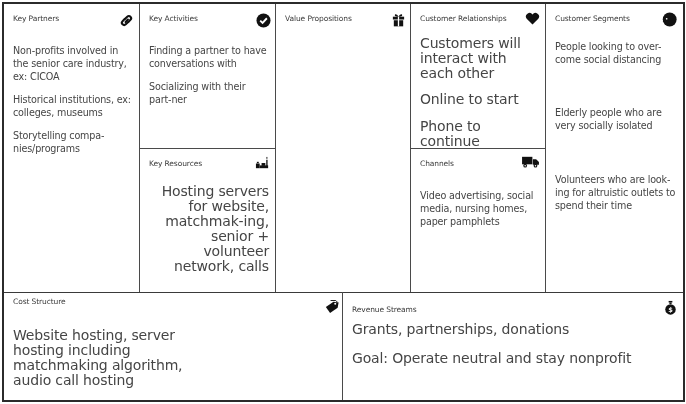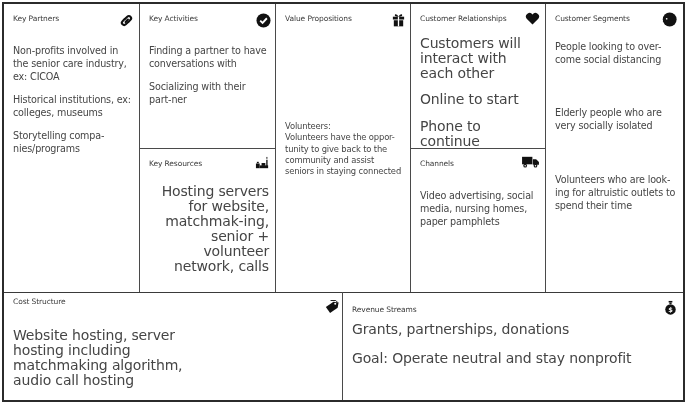--- a/index.html
+++ b/index.html
@@ -93,24 +93,20 @@
             <rect x="2" y="5" width="12" height="3"></rect>
             <rect x="3" y="8.8" width="10" height="6.5"></rect>
             <path d="M8 5 C6 1.5 3.5 2 4.2 4 C4.6 5 7 5 8 5 Z"></path>
             <path d="M8 5 C10 1.5 12.5 2 11.8 4 C11.4 5 9 5 8 5 Z"></path>
           </g>
           <rect x="7.3" y="5" width="1.4" height="10.3" fill="#fff"></rect>
         </svg>
     </div>
     <div class="body" style="top:34px;">
     </div>
-    <div class="body" style="top:117px;">
-      <p>Volunteers:</p>
-      <p>Volunteers have the oppor-tunity to give back to the community and assist seniors in staying connected</p>
-    </div>
   </div>
 
   <div class="cell" style="left:411px; top:4px; width:134px; height:144px;">
     <div class="title">Customer Relationships</div>
     <div class="icon" style="right:5px; top:6px;">
       <svg viewBox="0 0 16 16">
           <path d="M8 14.5 L1.8 8.2 A3.6 3.6 0 0 1 8 3.6 A3.6 3.6 0 0 1 14.2 8.2 Z" fill="#111"></path>
         </svg>
     </div>
     <div class="body bigger" style="top:32px;">

